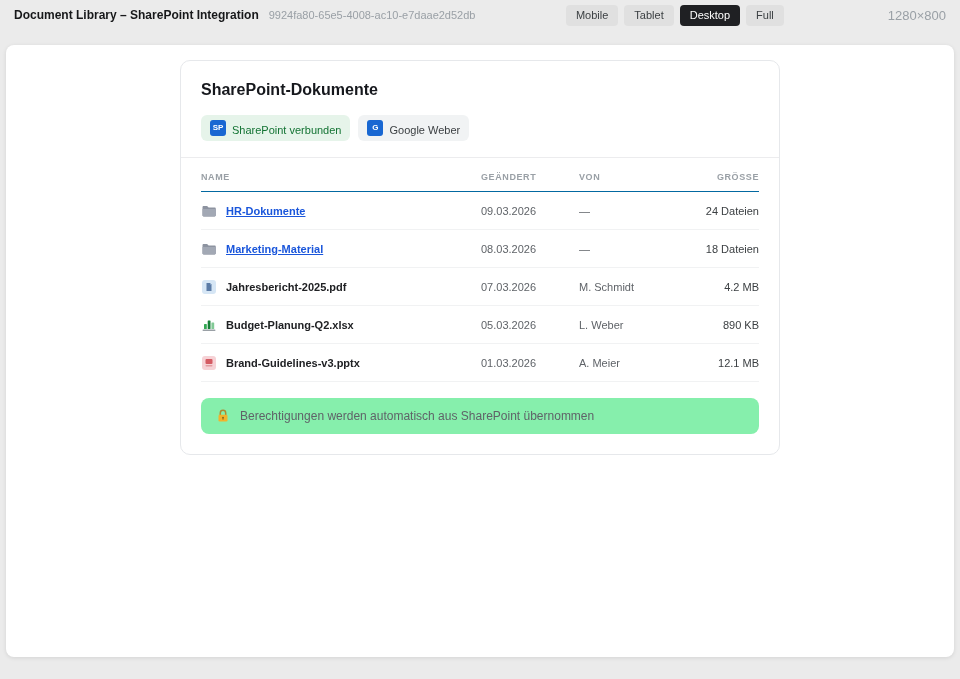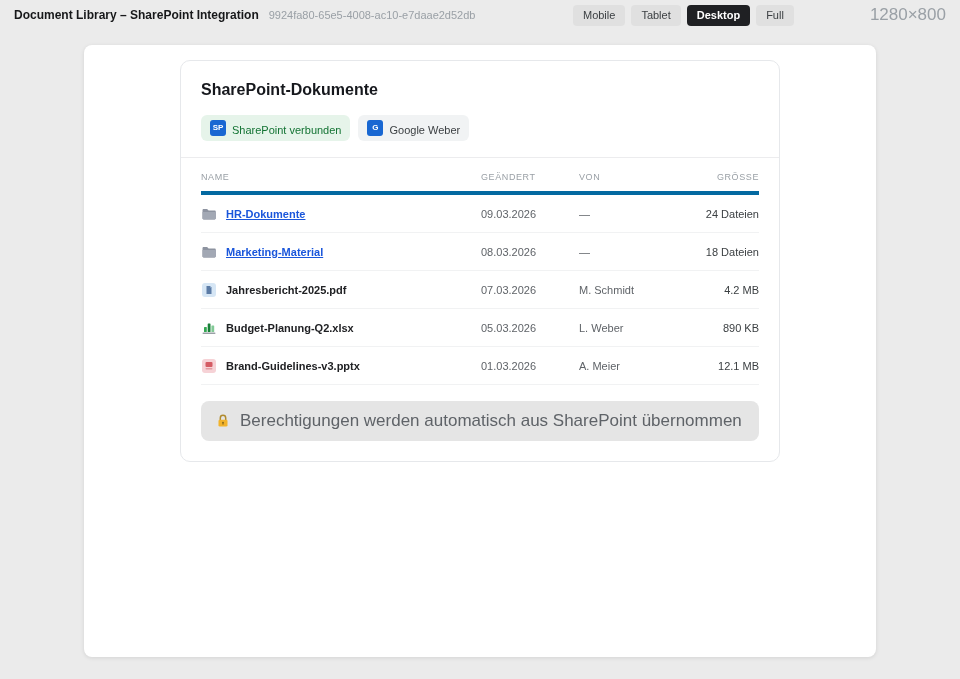--- a/index.html
+++ b/index.html
@@ -21,26 +21,26 @@
   .topbar-title { font-size:12px; font-weight:bold; color:#17181a; white-space:nowrap; }
   .topbar-uuid  { font-size:11px; color:#9aa0a6; margin-left:10px; white-space:nowrap; }
   .device-group { margin-left:auto; display:flex; gap:6px; }
   .device-btn {
     font-size:11px; line-height:1;
     padding:5px 10px; border-radius:4px;
     background:#e0e0e0; color:#3c4043;
     border:none; cursor:pointer;
     font-family:"Liberation Sans", sans-serif;
   }
-  .device-btn.active { background:#1f2023; color:#ffffff;font-weight:bold; }
-  .resolution { font-size:17px; color:#9aa0a6; margin-left:76px; white-space:nowrap; }
+  .device-btn.active { background:#1f2023; color:#ffffff; }
+  .resolution { font-size:13px; color:#9aa0a6; margin-left:104px; white-space:nowrap; }
 
   
   .preview-card {
-    width:792px; height:612px;
+    width:948px; height:612px;
     margin:15px auto 0 auto;
     background:#ffffff;
     border-radius:8px;
     box-shadow:0 1px 4px rgba(0,0,0,0.10);
     padding-top:15px;
   }
 
   
   .panel {
     width:600px;
@@ -84,49 +84,49 @@
   .divider { border:none; border-top:1px solid #ececee; margin:16px -20px 0 -20px; }
 
   
   .thead, .trow {
     display:grid;
     grid-template-columns:280px 98px 1fr 120px;
     align-items:center;
   }
   .thead {
     padding:14px 0 9px 0;
-    font-size:9px; font-weight:normal;
+    font-size:9px; font-weight:bold;
     letter-spacing:0.6px;
     color:#9aa0a6;
-    border-bottom:4px solid #0369a1;
+    border-bottom:1px solid #0369a1;
   }
   .th-size { text-align:right; }
   .trow {
     height:38px;
     border-bottom:1px solid #f1f2f3;
     font-size:11px;
     cursor:pointer;
   }
   .trow:last-child { border-bottom:none; }
   .name-cell { display:flex; align-items:center; gap:9px; min-width:0; }
   .file-icon { width:16px; height:16px; flex:0 0 16px; display:inline-flex; }
   .fname { font-weight:bold; font-size:11px; white-space:nowrap; }
   .fname.folder { color:#1a56db;text-decoration:underline; }
   .fname.file   { color:#202124; }
   .cell-muted { color:#5f6368; }
   .size-cell  { text-align:right; color:#3c4043; }
 
   
   .footer-note {
     margin-top:16px;
-    background:#e5e5e5;
+    background:#86efac;
     border-radius:8px;
     padding:10px 14px;
     display:flex; align-items:center; gap:9px;
-    font-size:17px; color:#5f6368;
+    font-size:12px; color:#5f6368;
   }
 </style>
 </head>
 <body>
 
 <div class="topbar">
   <span class="topbar-title">Document Library – SharePoint Integration</span>
   <span class="topbar-uuid">9924fa80-65e5-4008-ac10-e7daae2d52db</span>
   <div class="device-group">
     <button class="device-btn">Mobile</button>

